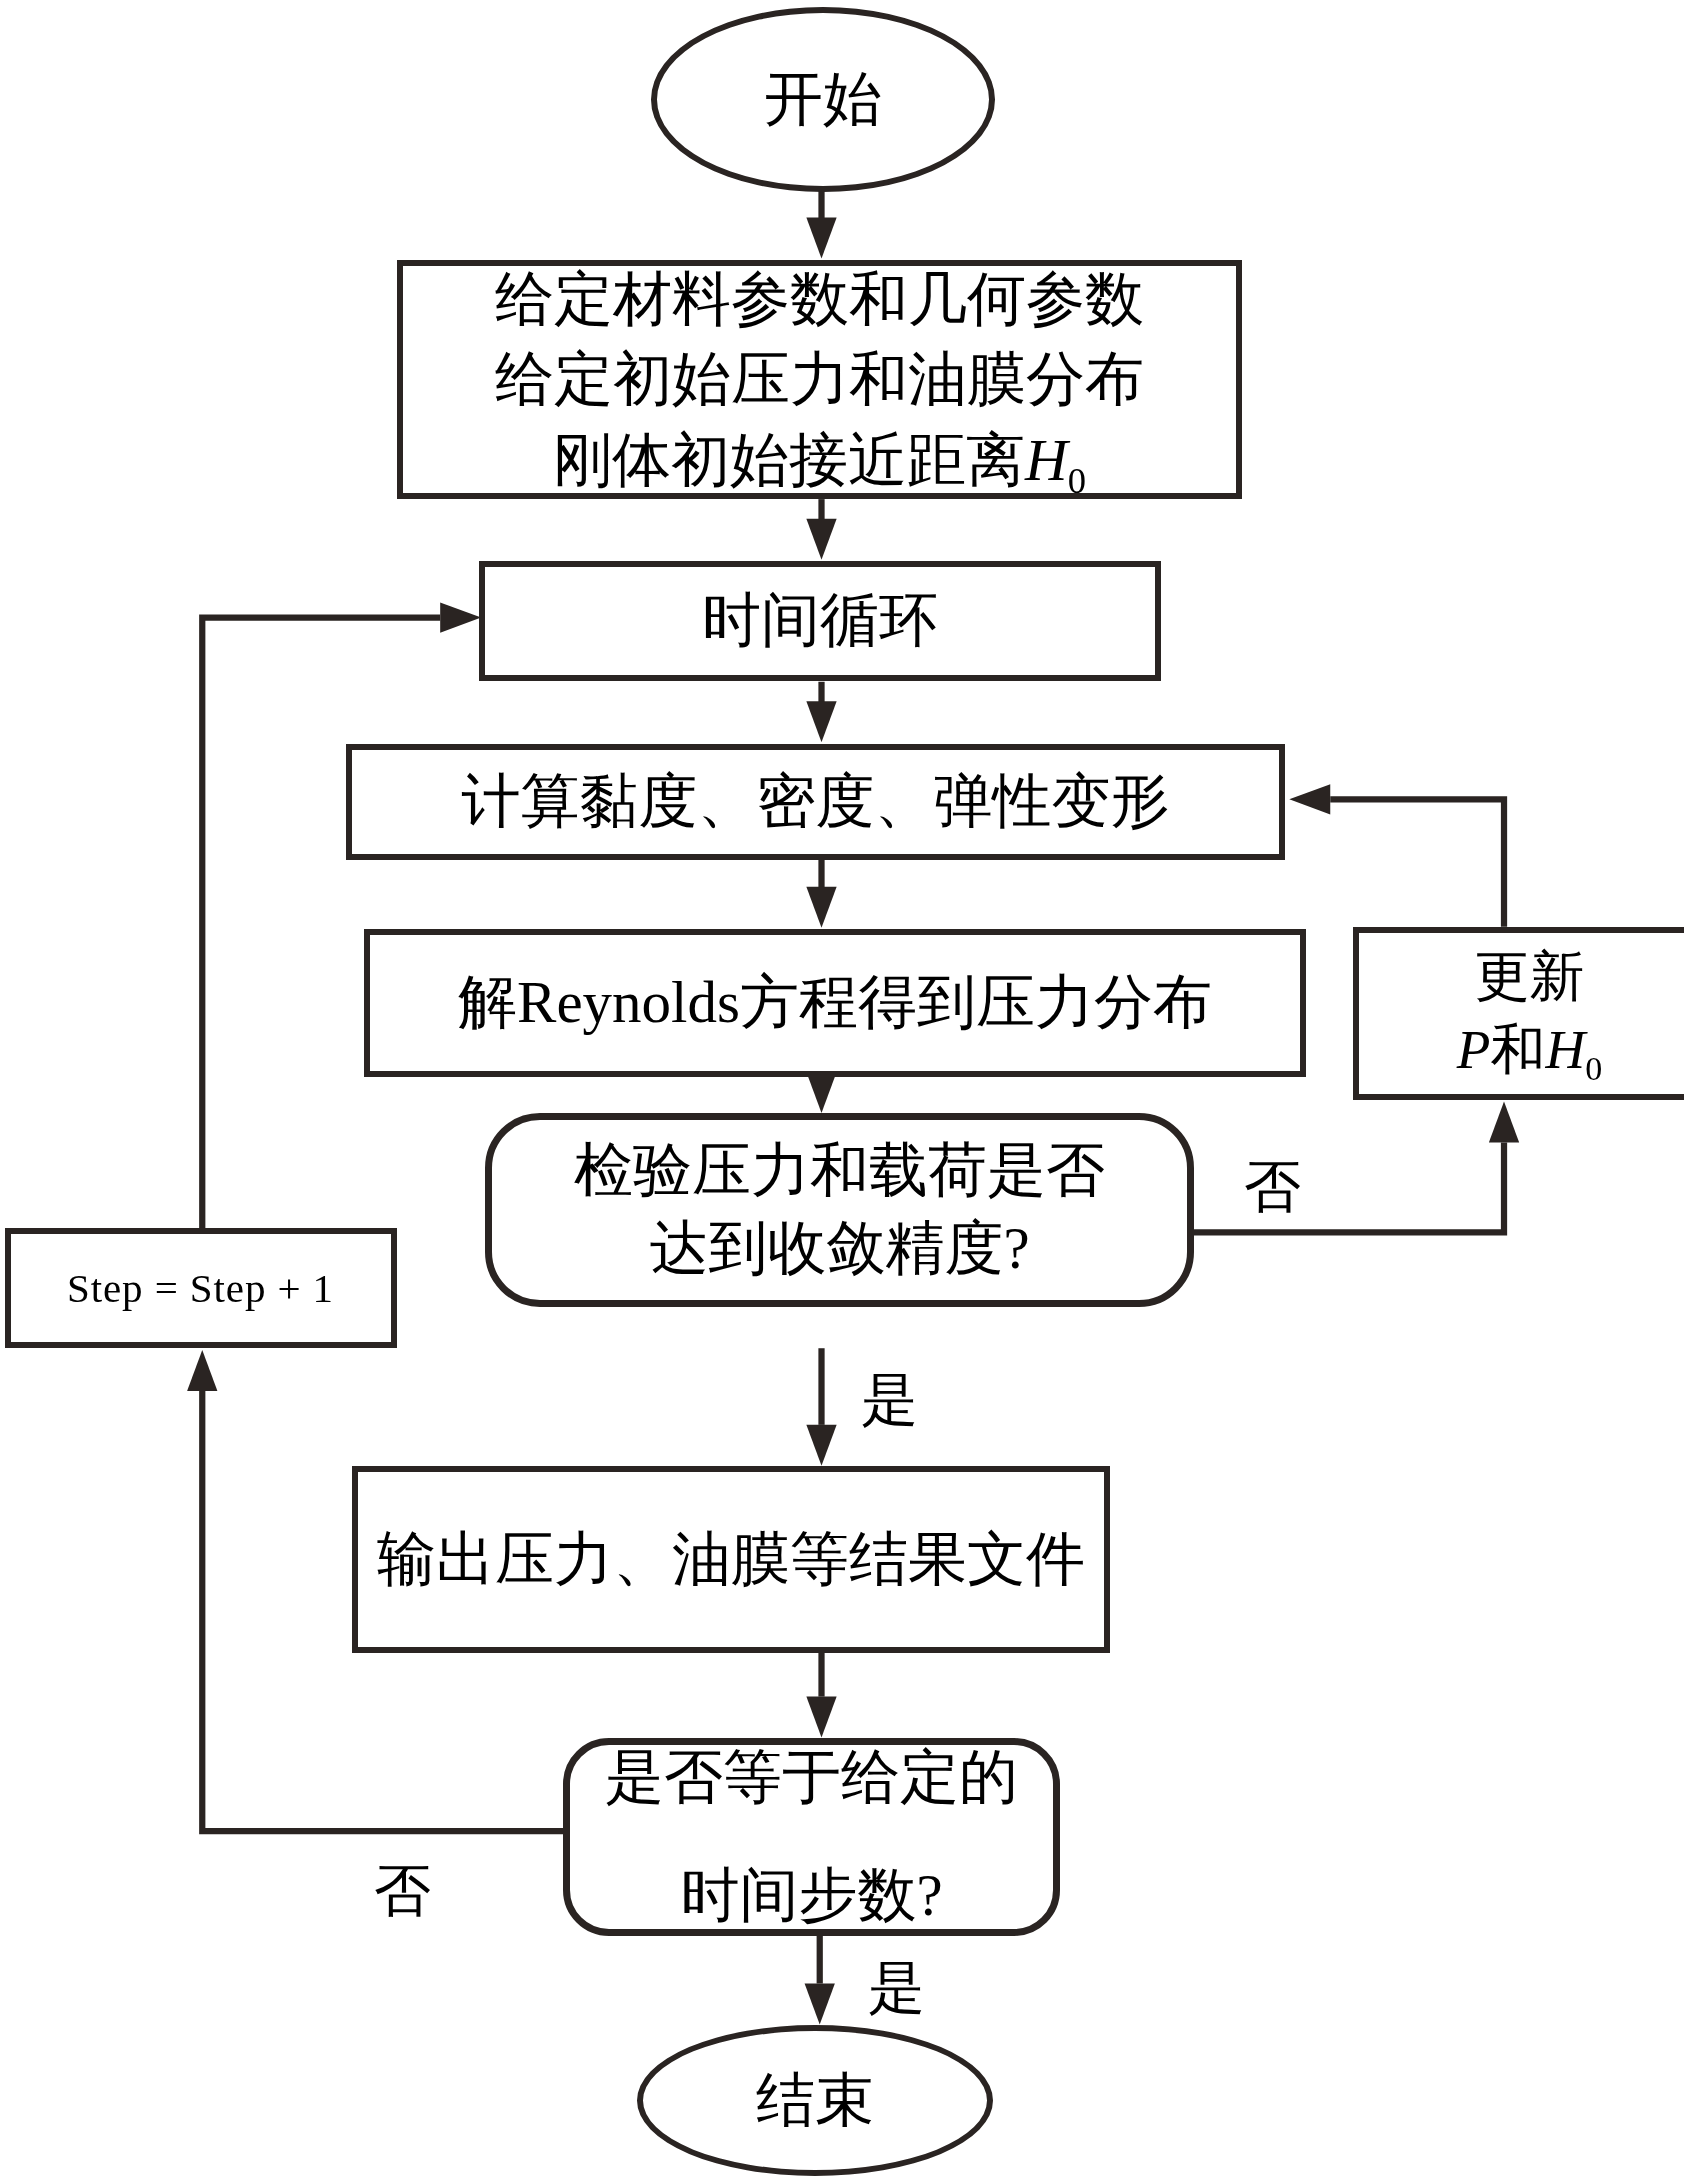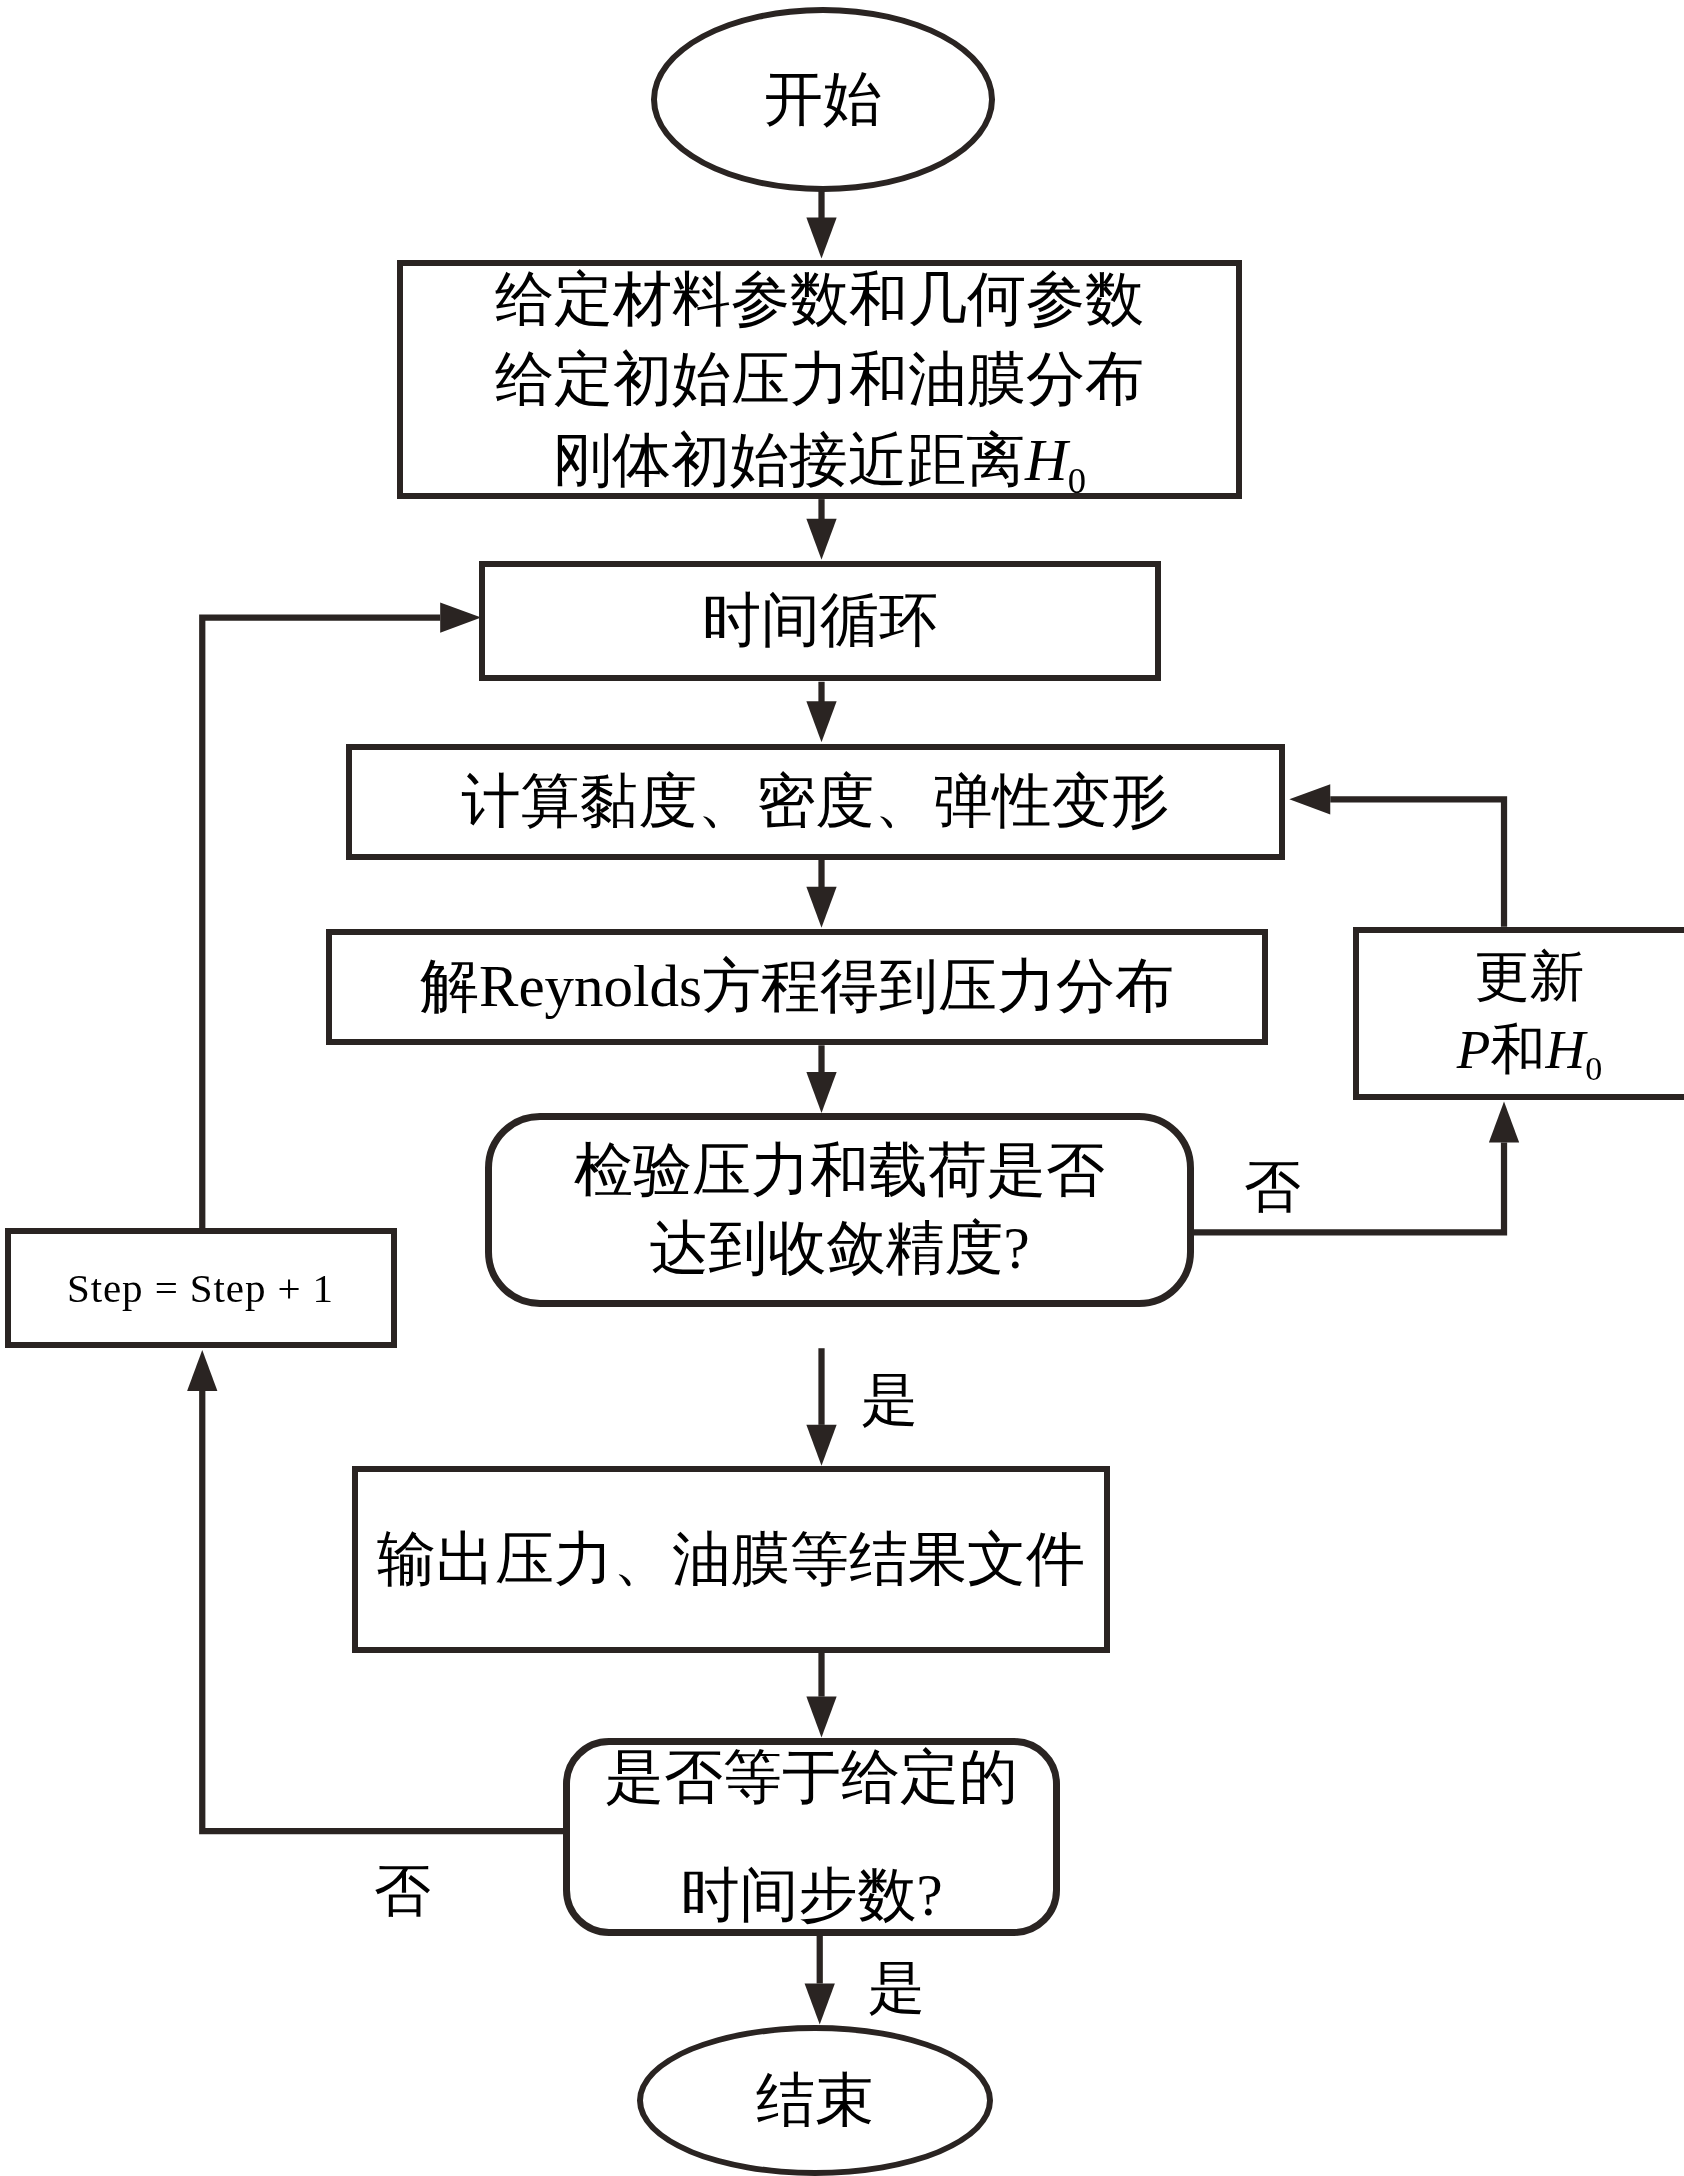--- a/index.html
+++ b/index.html
@@ -105,21 +105,21 @@
   </div>
 
   <div class="node cn" style="left:479px;top:561px;width:682px;height:120px;">
     <span>时间循环</span>
   </div>
 
   <div class="node cn" style="left:346px;top:744px;width:939px;height:116px;">
     <span>计算黏度、密度、弹性变形</span>
   </div>
 
-  <div class="node cn" style="left:326px;top:929px;width:942px;height:116px;">
+  <div class="node cn" style="left:364px;top:929px;width:942px;height:148px;">
     <span>解Reynolds方程得到压力分布</span>
   </div>
 
   <div class="node cn round1" style="left:485px;top:1113px;width:709px;height:194px;">
     <span>检验压力和载荷是否</span>
     <span>达到收敛精度?</span>
   </div>
 
   <div class="node cn-sm" style="left:1353px;top:927px;width:353px;height:173px;">
     <span>更新</span>

